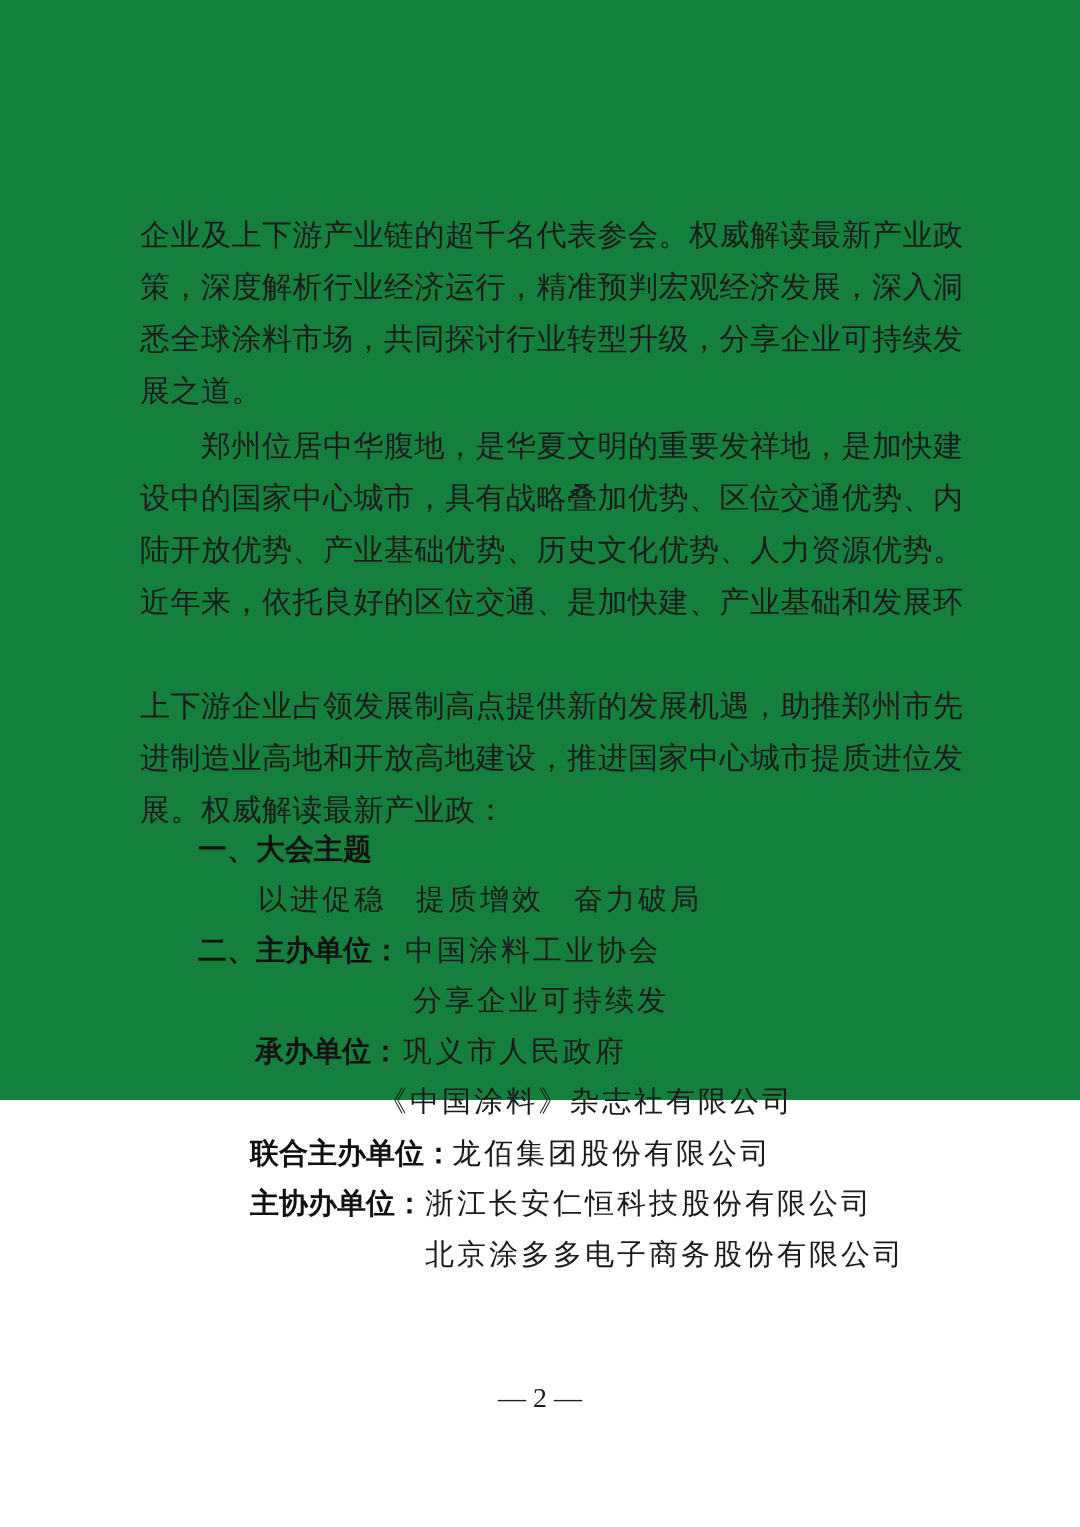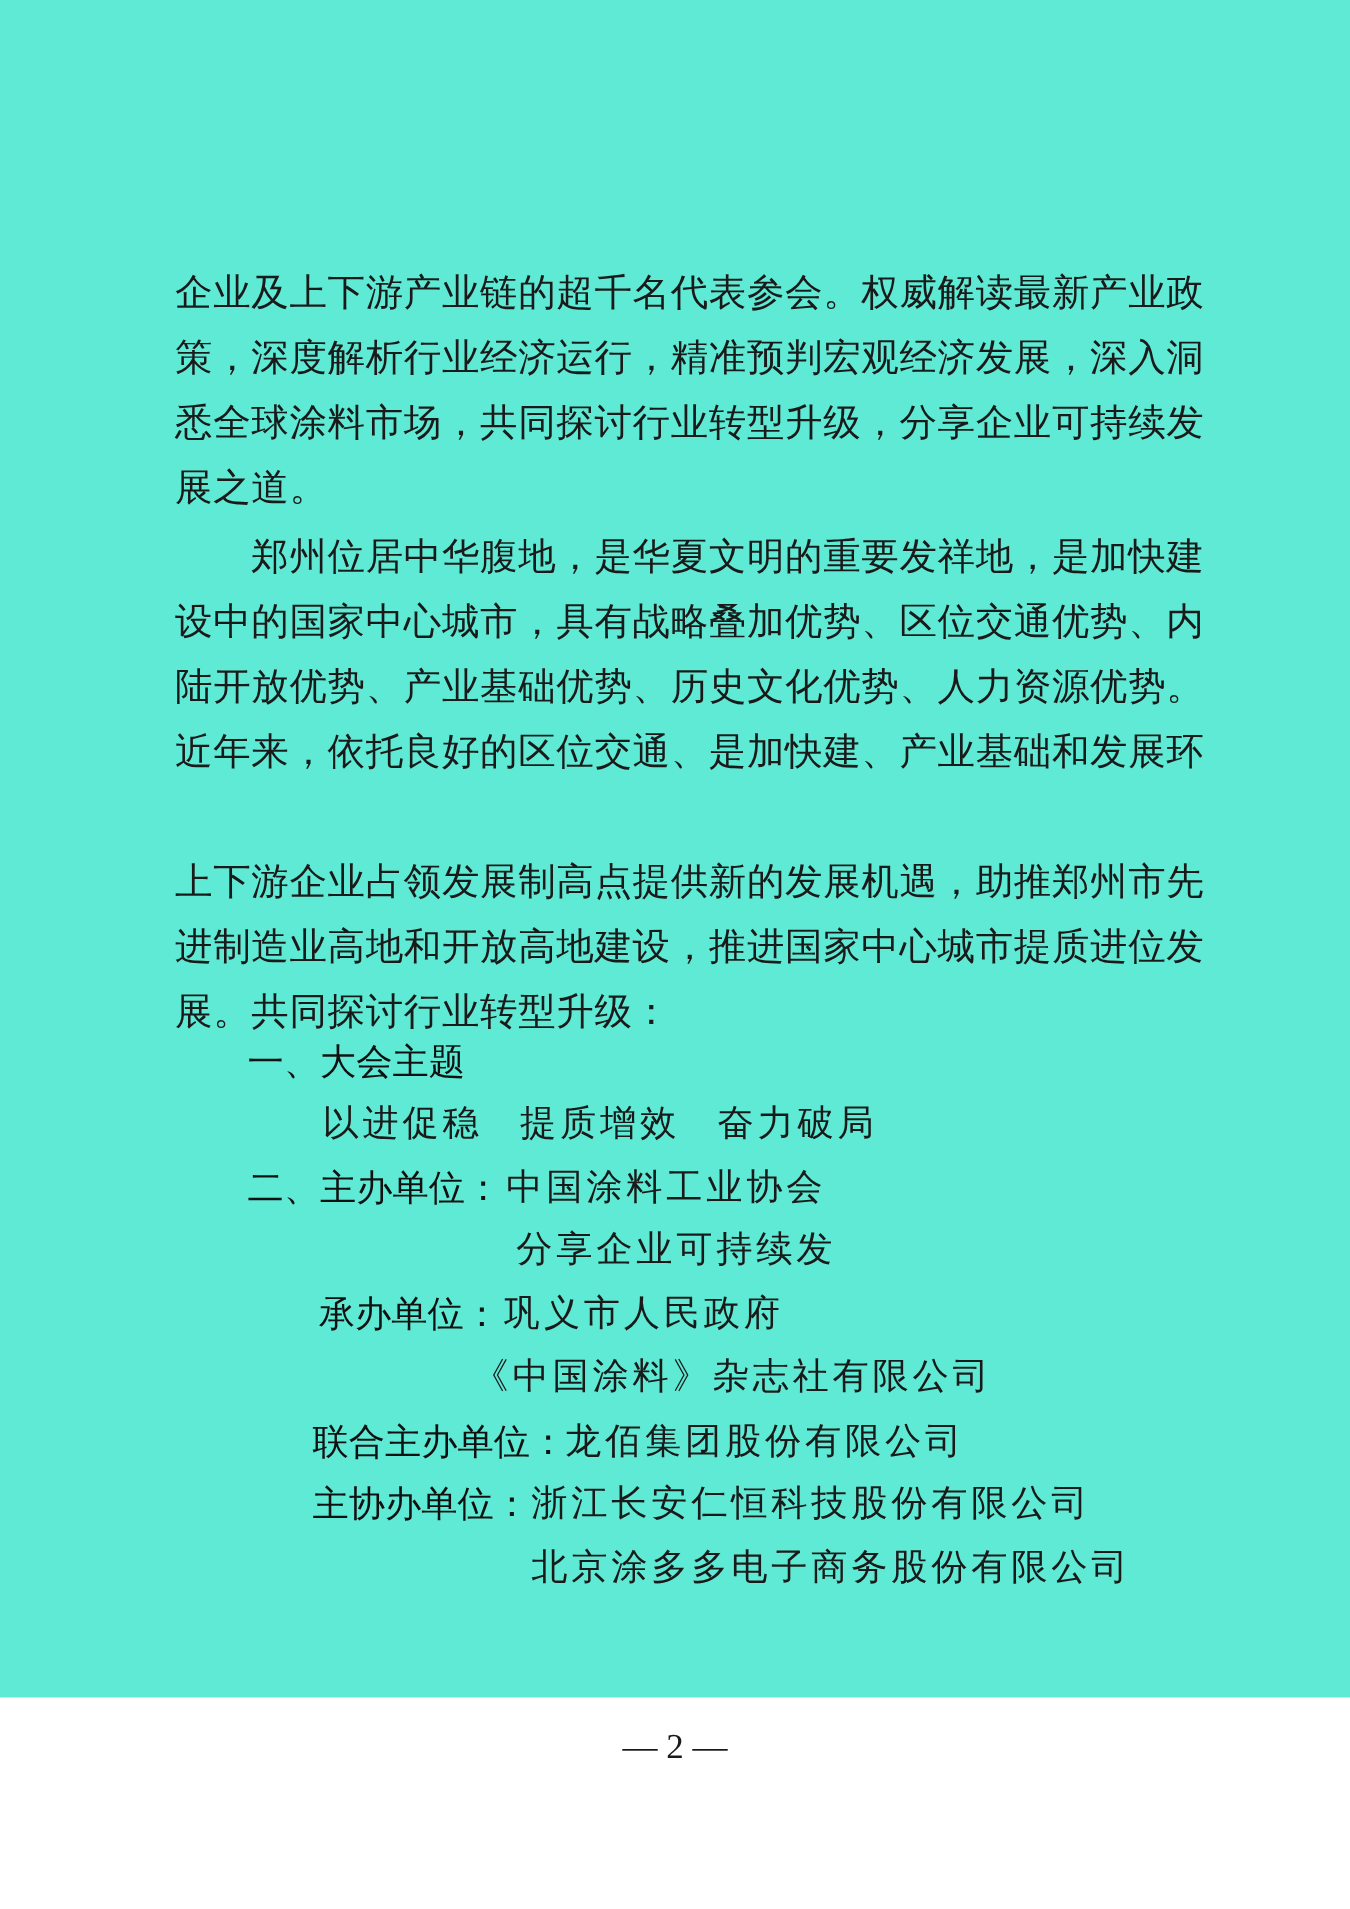--- a/index.html
+++ b/index.html
@@ -1,23 +1,23 @@
 <!DOCTYPE html>
 <html><head>
   <meta charset="utf-8">
   <style>
     html, body { margin: 0; padding: 0; background: #ffffff; }
     body { width: 1080px; height: 1527px; position: relative; overflow: hidden;
            font-family: "DejaVu Serif", "Liberation Serif", serif; color: #1a1a1a; }
-    .page { position: absolute; left: 0; top: 0; width: 1080px; height: 1358px; background: #5eead4; }
+    .page { position: absolute; left: 0; top: 0; width: 1080px; height: 1100px; background: #15803d; }
     .line { position: absolute; left: 140px; width: 815px; font-size: 30px; line-height: 40px;
             white-space: nowrap; text-align: justify; text-align-last: justify; letter-spacing: 0.5px; }
     .line.last { text-align-last: left; }
     .heading { position: absolute; font-family: "DejaVu Sans", "Liberation Sans", sans-serif;
-               font-weight: normal; font-size: 29px; line-height: 40px; white-space: nowrap; color: #111; }
+               font-weight: bold; font-size: 29px; line-height: 40px; white-space: nowrap; color: #111; }
     .plain { position: absolute; font-size: 29px; line-height: 40px; white-space: nowrap; letter-spacing: 3px; font-family: Liberation Serif, serif; }
     .theme-item { margin-right: 30px; }
     .page-number { position: absolute; left: 0; width: 1080px; top: 1378px; text-align: center;
                    font-size: 28px; line-height: 40px; font-family: "Liberation Serif", serif; }
   </style>
 </head>
 <body>
 
 <div class="page">
 
@@ -25,21 +25,21 @@
   <div class="line" style="top:267px">策，深度解析行业经济运行，精准预判宏观经济发展，深入洞</div>
   <div class="line" style="top:319px">悉全球涂料市场，共同探讨行业转型升级，分享企业可持续发</div>
   <div class="line last" style="top:371px">展之道。</div>
 
   <div class="line" style="top:426px">　　郑州位居中华腹地，是华夏文明的重要发祥地，是加快建</div>
   <div class="line" style="top:478px">设中的国家中心城市，具有战略叠加优势、区位交通优势、内</div>
   <div class="line" style="top:530px">陆开放优势、产业基础优势、历史文化优势、人力资源优势。</div>
   <div class="line" style="top:582px">近年来，依托良好的区位交通、是加快建、产业基础和发展环</div>
   <div class="line" style="top:686px">上下游企业占领发展制高点提供新的发展机遇，助推郑州市先</div>
   <div class="line" style="top:738px">进制造业高地和开放高地建设，推进国家中心城市提质进位发</div>
-  <div class="line last" style="top:790px">展。共同探讨行业转型升级：</div>
+  <div class="line last" style="top:790px">展。权威解读最新产业政：</div>
 
   <div class="heading" style="left:198px; top:829px">一、大会主题</div>
   <div class="plain" style="left:258px; top:879px">
     <span class="theme-item">以进促稳</span><span class="theme-item">提质增效</span><span>奋力破局</span>
   </div>
 
   <div class="heading" style="left:198px; top:930px">二、主办单位：</div>
   <div class="plain" style="left:405px; top:930px">中国涂料工业协会</div>
   <div class="plain" style="left:413px; top:980px">分享企业可持续发</div>
 

